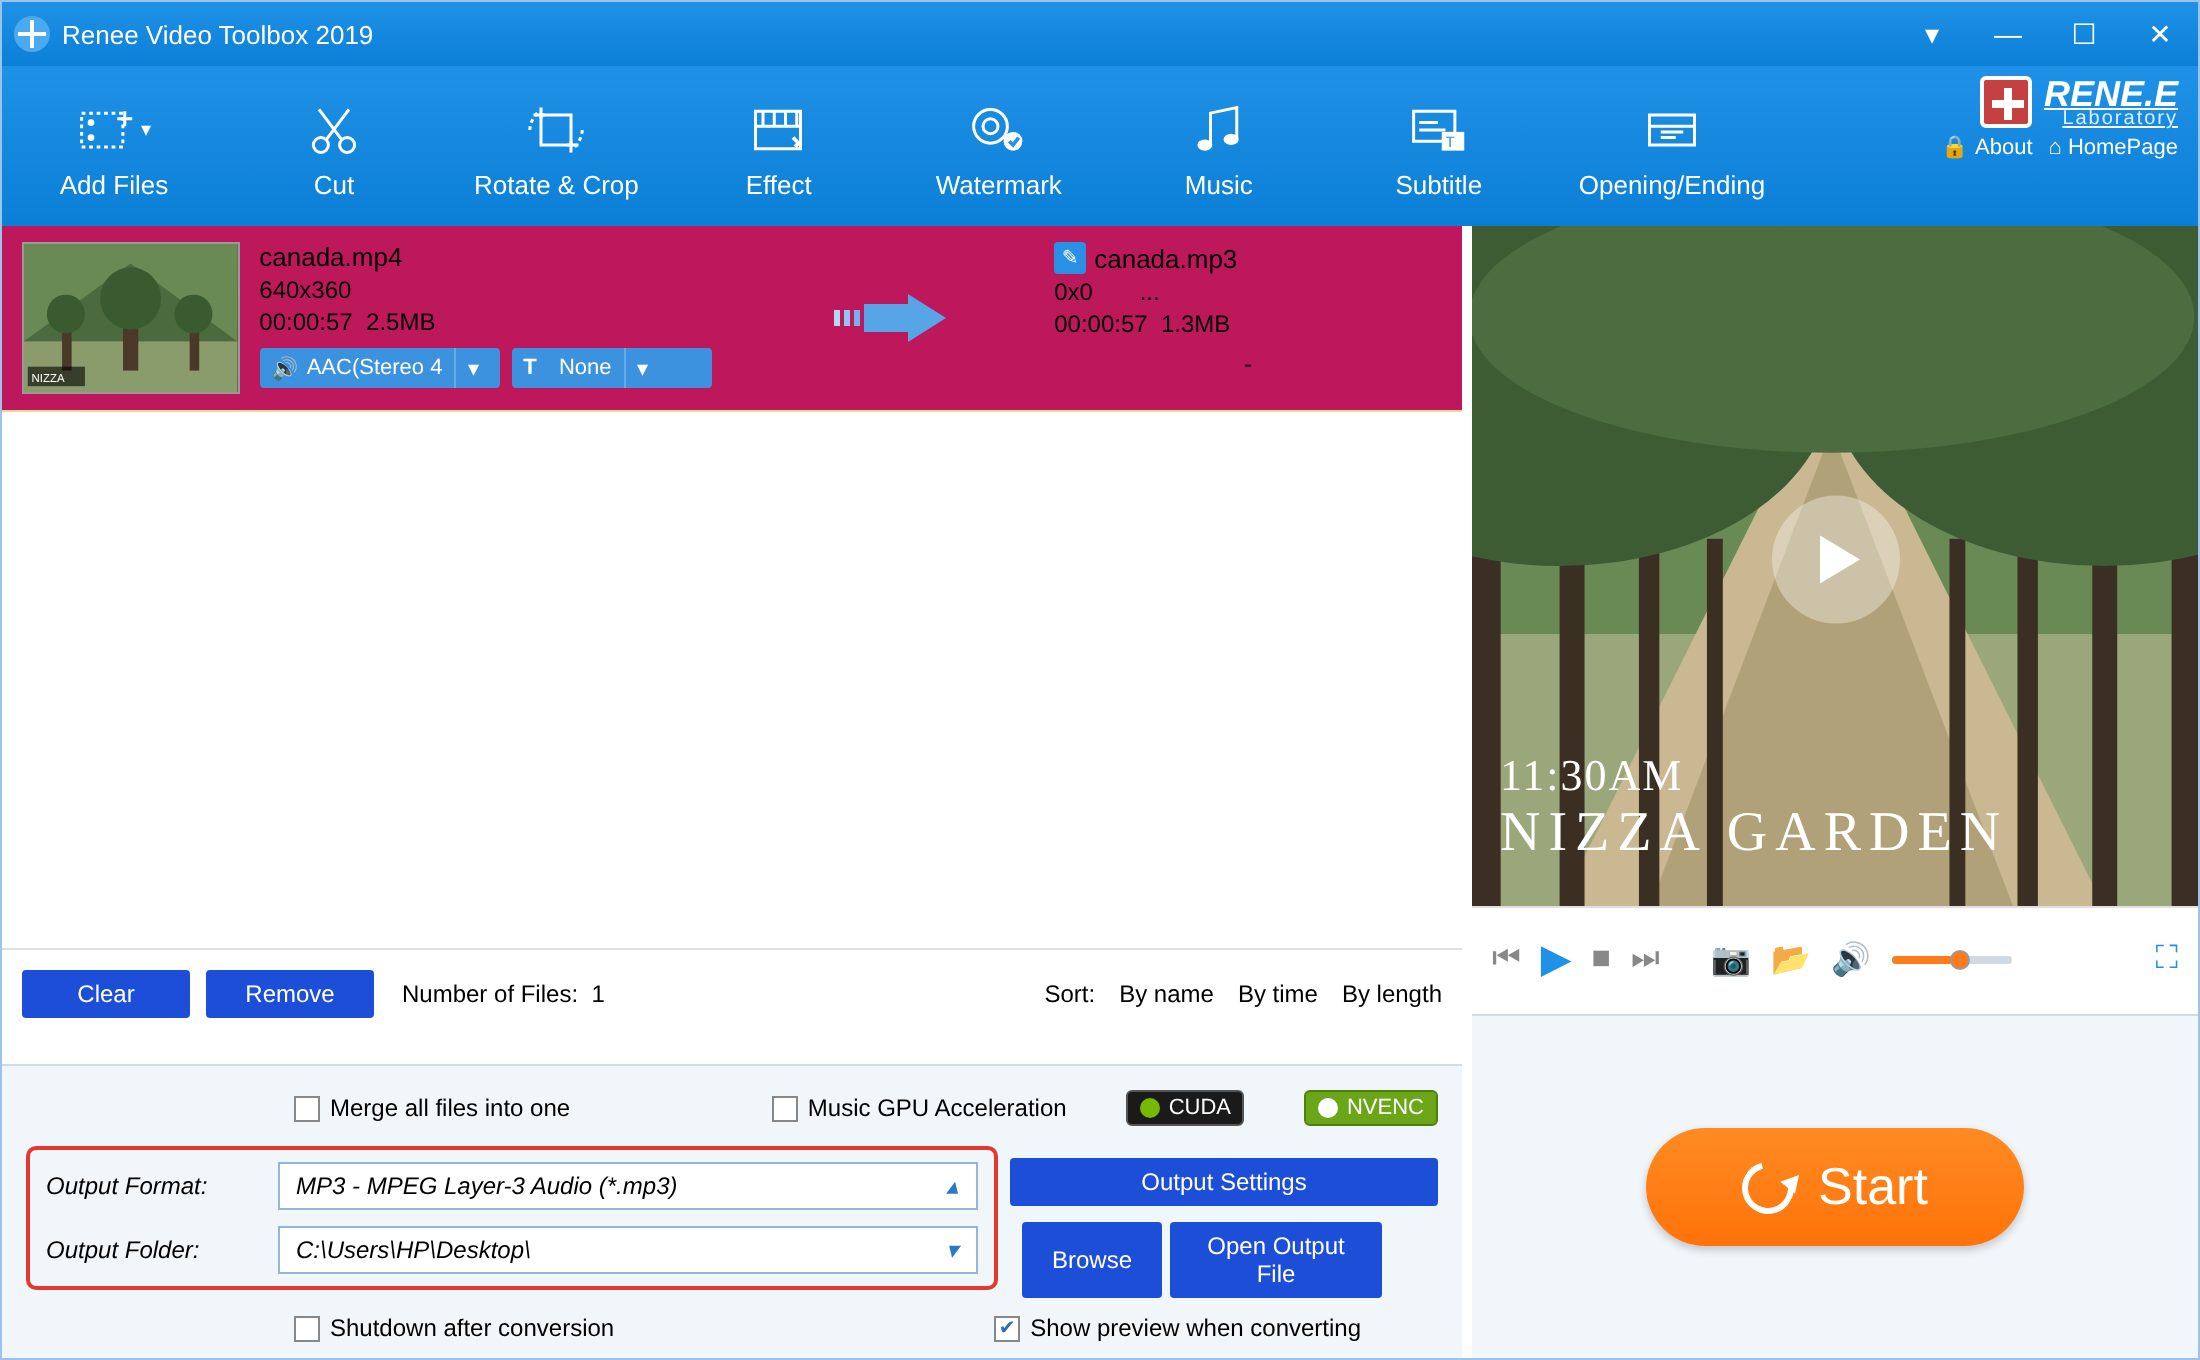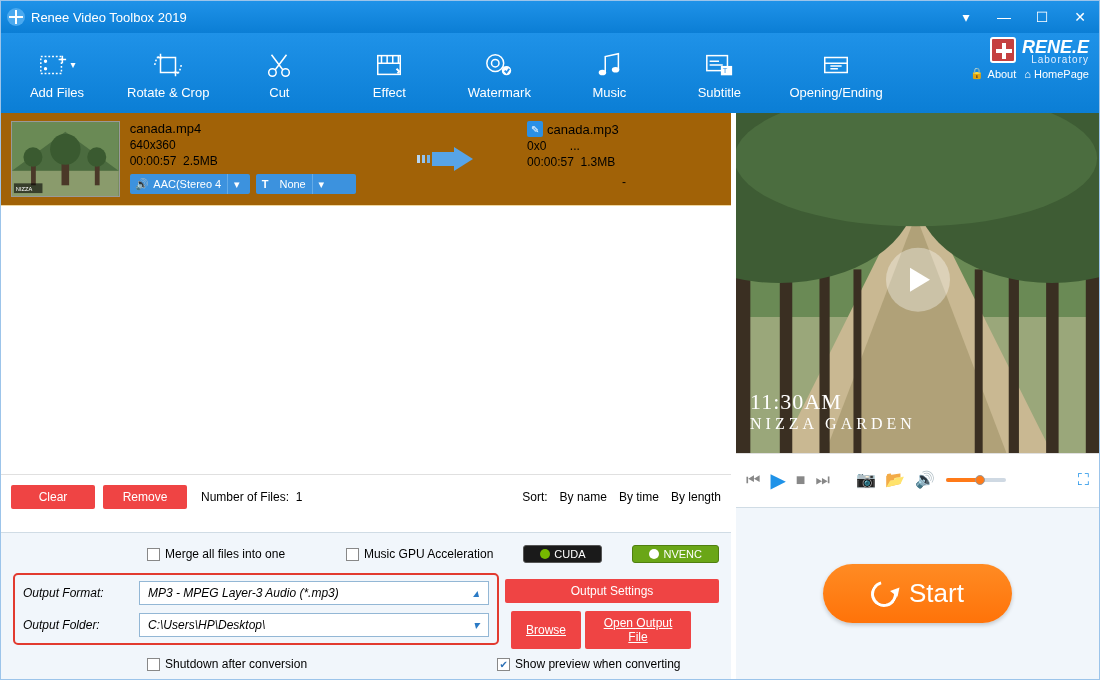--- a/index.html
+++ b/index.html
@@ -15,87 +15,87 @@
   .titlebar .winbtns { margin-left:auto; display:flex; gap:12px; align-items:center; }
   .titlebar .winbtn { width:26px; height:22px; display:flex; align-items:center; justify-content:center; color:#fff; cursor:pointer; font-size:14px; }
   
   
   .toolbar { height: 80px; background: linear-gradient(#1f92e8, #0b7ed5); display:flex; align-items:center; padding:0 10px; color:#fff; position:relative;}
   .tool { display:flex; flex-direction:column; align-items:center; justify-content:center; margin-right:30px; cursor:pointer; min-width:80px;}
   .tool:first-child{margin-left:6px;}
   .tool .ticon { height:36px; display:flex; align-items:center; justify-content:center; }
   .tool .tlabel { font-size:13px; margin-top:2px;}
   .brand { position:absolute; right:10px; top:4px; text-align:right;}
-  .brand .logo { display:flex; gap:6px; justify-content:flex-end;}
+  .brand .logo { display:flex; align-items:center; gap:6px; justify-content:flex-end;text-decoration:underline;}
   .brand .cross { width:26px; height:26px; background:#c54040; border:2px solid #fff; border-radius:3px; position:relative;}
   .brand .cross::before, .brand .cross::after {content:"";position:absolute;background:#fff;}
   .brand .cross::before {left:10px; top:4px; width:4px; height:16px;}
   .brand .cross::after {top:10px; left:4px; height:4px; width:16px;}
   .brand .btxt { font-size:18px; font-weight:bold; font-style:italic; color:#fff;}
   .brand .bsub { font-size:10px; letter-spacing:1px; color:#dfeeff; margin-top:-4px;}
   .brand .links { display:flex; gap:8px; font-size:11px; margin-top:2px; justify-content:flex-end; align-items:center;}
   .brand .links span{display:flex; align-items:center; gap:3px; cursor:pointer;}
   
   
   .filelist { height: 340px; background:#fff; overflow:auto; }
-  .filerow { display:flex; align-items:flex-start; background:#a16207; padding:8px 10px; border-bottom:1px solid #f0d79f; }
+  .filerow { display:flex; align-items:flex-start; background:#be185d; padding:8px 10px; border-bottom:1px solid #f0d79f; }
   .thumb { width:112px; height:76px; background:linear-gradient(#5a8146,#3a5a30); border:1px solid #999; position:relative; overflow:hidden;}
   .thumb svg{width:100%;height:100%;display:block;}
   .finfo { margin-left:10px; width:250px;}
   .finfo .fname { font-size:13px;}
   .finfo .fmeta { font-size:12px; margin-top:2px;}
   .tagrow { display:flex; gap:6px; margin-top:6px;}
   .ptag { background:#3c92de; color:#fff; font-size:11px; display:flex; align-items:center; height:20px; border-radius:2px;}
   .ptag .pmain{padding:0 6px; display:flex; align-items:center; gap:4px; white-space:nowrap; overflow:hidden; text-overflow:ellipsis;}
   .ptag .pdrop{width:18px; border-left:1px solid #64abe7; display:flex; align-items:center; justify-content:center; height:100%;}
   .arrowblock { width:160px; display:flex; align-items:center; justify-content:center; align-self:center;}
   .arrowblock svg{width:70px;height:30px;}
   .outinfo { margin-left:0; width:200px;}
   .outinfo .oname{display:flex; gap:4px; align-items:center; font-size:13px;}
   .oicon{width:16px; height:16px; background:#2a90e6; color:#fff; font-size:10px; display:flex; align-items:center; justify-content:center; border-radius:2px;}
   .outinfo .ometa{font-size:12px; margin-top:2px;}
   .dash{ text-align:center; margin-top:6px;}
   
   
   .listfooter { position:absolute; left:0; top:473px; width:730px; background:#fff; padding:10px; display:flex; align-items:center; border-top:1px solid #e0e0e0;}
-  .btn-blue { background:#ef4444; color:#fff; border:none; padding:5px 0; font-size:12px; cursor:pointer; border-radius:2px; text-align:center;}
+  .btn-blue { background:#1d4ed8; color:#fff; border:none; padding:5px 0; font-size:12px; cursor:pointer; border-radius:2px; text-align:center;}
   .btn-blue.sm { width:84px; margin-right:8px;}
   .numfiles { margin-left:6px; font-size:12px;}
   .sortrow { margin-left:auto; display:flex; gap:12px; font-size:12px; align-items:center;}
   .sortrow .sopt{cursor:pointer;}
   
   
   .bottompanel { position:absolute; left:0; bottom:0; width:730px; background:#f1f6fb; border-top:1px solid #d0dce5; padding:12px 12px 8px 12px;}
   .chkrow { display:flex; align-items:center; gap:30px; margin-bottom:10px; padding-left:134px;}
   .chk { display:flex; align-items:center; gap:5px; font-size:12px;}
   .chkbox { width:13px; height:13px; border:1px solid #888; background:#fff; display:inline-flex; align-items:center; justify-content:center; font-size:10px; color:#2b6fb5;}
-  .badge { border:1px solid #555; background:#222; color:#fff; font-size:11px; padding:2px 16px; border-radius:3px; display:flex; align-items:center; gap:4px;}
+  .badge { border:1px solid #555; background:#222; color:#fff; font-size:11px; padding:2px 6px; border-radius:3px; display:flex; align-items:center; gap:4px;}
   .badge.nv{background:#6aa617; border-color:#4f7f0f;}
   .badge.cu{background:#1a1a1a;}
   .badge .dot{width:10px;height:10px; background:#76b900; border-radius:50%;}
   .badge.cu .dot{background:#76b900;}
   .redbox { border:2px solid #e23a2f; border-radius:5px; padding:6px 8px; display:flex; flex-direction:column; gap:8px; margin-bottom:8px;}
   .formrow { display:flex; align-items:center; gap:6px;}
   .formrow .flabel{width:110px; font-size:12px;}
   .combo { flex:1; display:flex; background:#fff; border:1px solid #93b7d5; height:24px;}
   .combo .ctext{flex:1; padding:0 8px; display:flex; align-items:center; font-size:12px;}
   .combo .cdrop{width:24px; display:flex; align-items:center; justify-content:center; color:#2a7ac5; font-size:12px;}
   .sidebtns { display:flex; gap:4px; margin-left:6px;}
-  .sidebtns .btn-blue{padding:5px 10px; min-width:60px;text-decoration:underline;}
+  .sidebtns .btn-blue{padding:5px 10px; min-width:60px;}
   .lastchkrow{display:flex; gap:40px; padding-left:134px; font-size:12px; margin-top:4px;}
   
   
   .preview { position:absolute; right:0; top:112px; width:363px; background:#000; height:340px;}
   .preview .vid { width:100%; height:100%; position:relative; overflow:hidden;}
   .preview .vid svg.scene{width:100%;height:100%;display:block;}
   .playcircle{position:absolute; left:50%; top:50%; transform:translate(-50%,-55%); width:64px; height:64px; border-radius:50%; background:rgba(255,255,255,0.35); display:flex; align-items:center; justify-content:center;}
   .playcircle::after{content:""; border-left:20px solid #fff; border-top:12px solid transparent; border-bottom:12px solid transparent; margin-left:5px;}
   .voverlay{position:absolute; left:14px; bottom:20px; color:#fff; font-family:serif;}
   .voverlay .vtime{font-size:22px; letter-spacing:1px;}
-  .voverlay .vtext{font-size:16px; letter-spacing:4px;}
+  .voverlay .vtext{font-size:28px; letter-spacing:4px;}
   
   .playerbar { position:absolute; right:0; top:452px; width:363px; height:52px; background:#fff; border-top:1px solid #e0e0e0; display:flex; align-items:center; padding:0 10px; gap:10px;}
   .pb-btn{color:#888; font-size:16px; cursor:pointer; display:flex; align-items:center;}
   .pb-btn.play{color:#1f92e8; font-size:20px;}
   .pb-sep{flex:0 0 6px;}
   .volslider{position:relative; width:60px; height:4px; background:#cfd9e3; border-radius:2px;}
   .volslider .fill{position:absolute; left:0; top:0; height:100%; width:60%; background:#ff7a18; border-radius:2px;}
   .volslider .thumb{position:absolute; left:58%; top:50%; transform:translate(-50%,-50%); width:10px; height:10px; background:#ff7a18; border-radius:50%;}
   .pb-right{margin-left:auto; display:flex; align-items:center; gap:10px;}
   
@@ -132,37 +132,37 @@
           <path d="M26 6v8M22 10h8"></path>
         </svg>
       <span style="font-size:10px;color:#fff;margin-left:2px;">▾</span>
     </div>
     <div class="tlabel">Add Files</div>
   </div>
 
   <div class="tool">
     <div class="ticon">
       <svg class="ico" viewBox="0 0 32 32">
+          <circle cx="9" cy="24" r="4"></circle>
+          <circle cx="23" cy="24" r="4"></circle>
+          <path d="M12 21L24 5M20 21L8 5"></path>
+        </svg>
+    </div>
+    <div class="tlabel">Cut</div>
+  </div>
+
+  <div class="tool">
+    <div class="ticon">
+      <svg class="ico" viewBox="0 0 32 32">
           <rect x="8" y="8" width="16" height="16"></rect>
           <path d="M4 8h6M8 4v6M28 24h-6M24 28v-6"></path>
           <path d="M2 16a14 14 0 0 1 4-9M30 16a14 14 0 0 1-4 9" stroke-dasharray="2 2"></path>
         </svg>
     </div>
     <div class="tlabel">Rotate &amp; Crop</div>
-  </div>
-
-  <div class="tool">
-    <div class="ticon">
-      <svg class="ico" viewBox="0 0 32 32">
-          <circle cx="9" cy="24" r="4"></circle>
-          <circle cx="23" cy="24" r="4"></circle>
-          <path d="M12 21L24 5M20 21L8 5"></path>
-        </svg>
-    </div>
-    <div class="tlabel">Cut</div>
   </div>
 
   <div class="tool">
     <div class="ticon">
       <svg class="ico" viewBox="0 0 32 32">
           <rect x="4" y="6" width="24" height="20"></rect>
           <path d="M4 14h24M8 6v8M14 6v8M20 6v8M26 6v8"></path>
           <path d="M24 20l3 3l-2 2" stroke-width="2"></path>
         </svg>
     </div>

